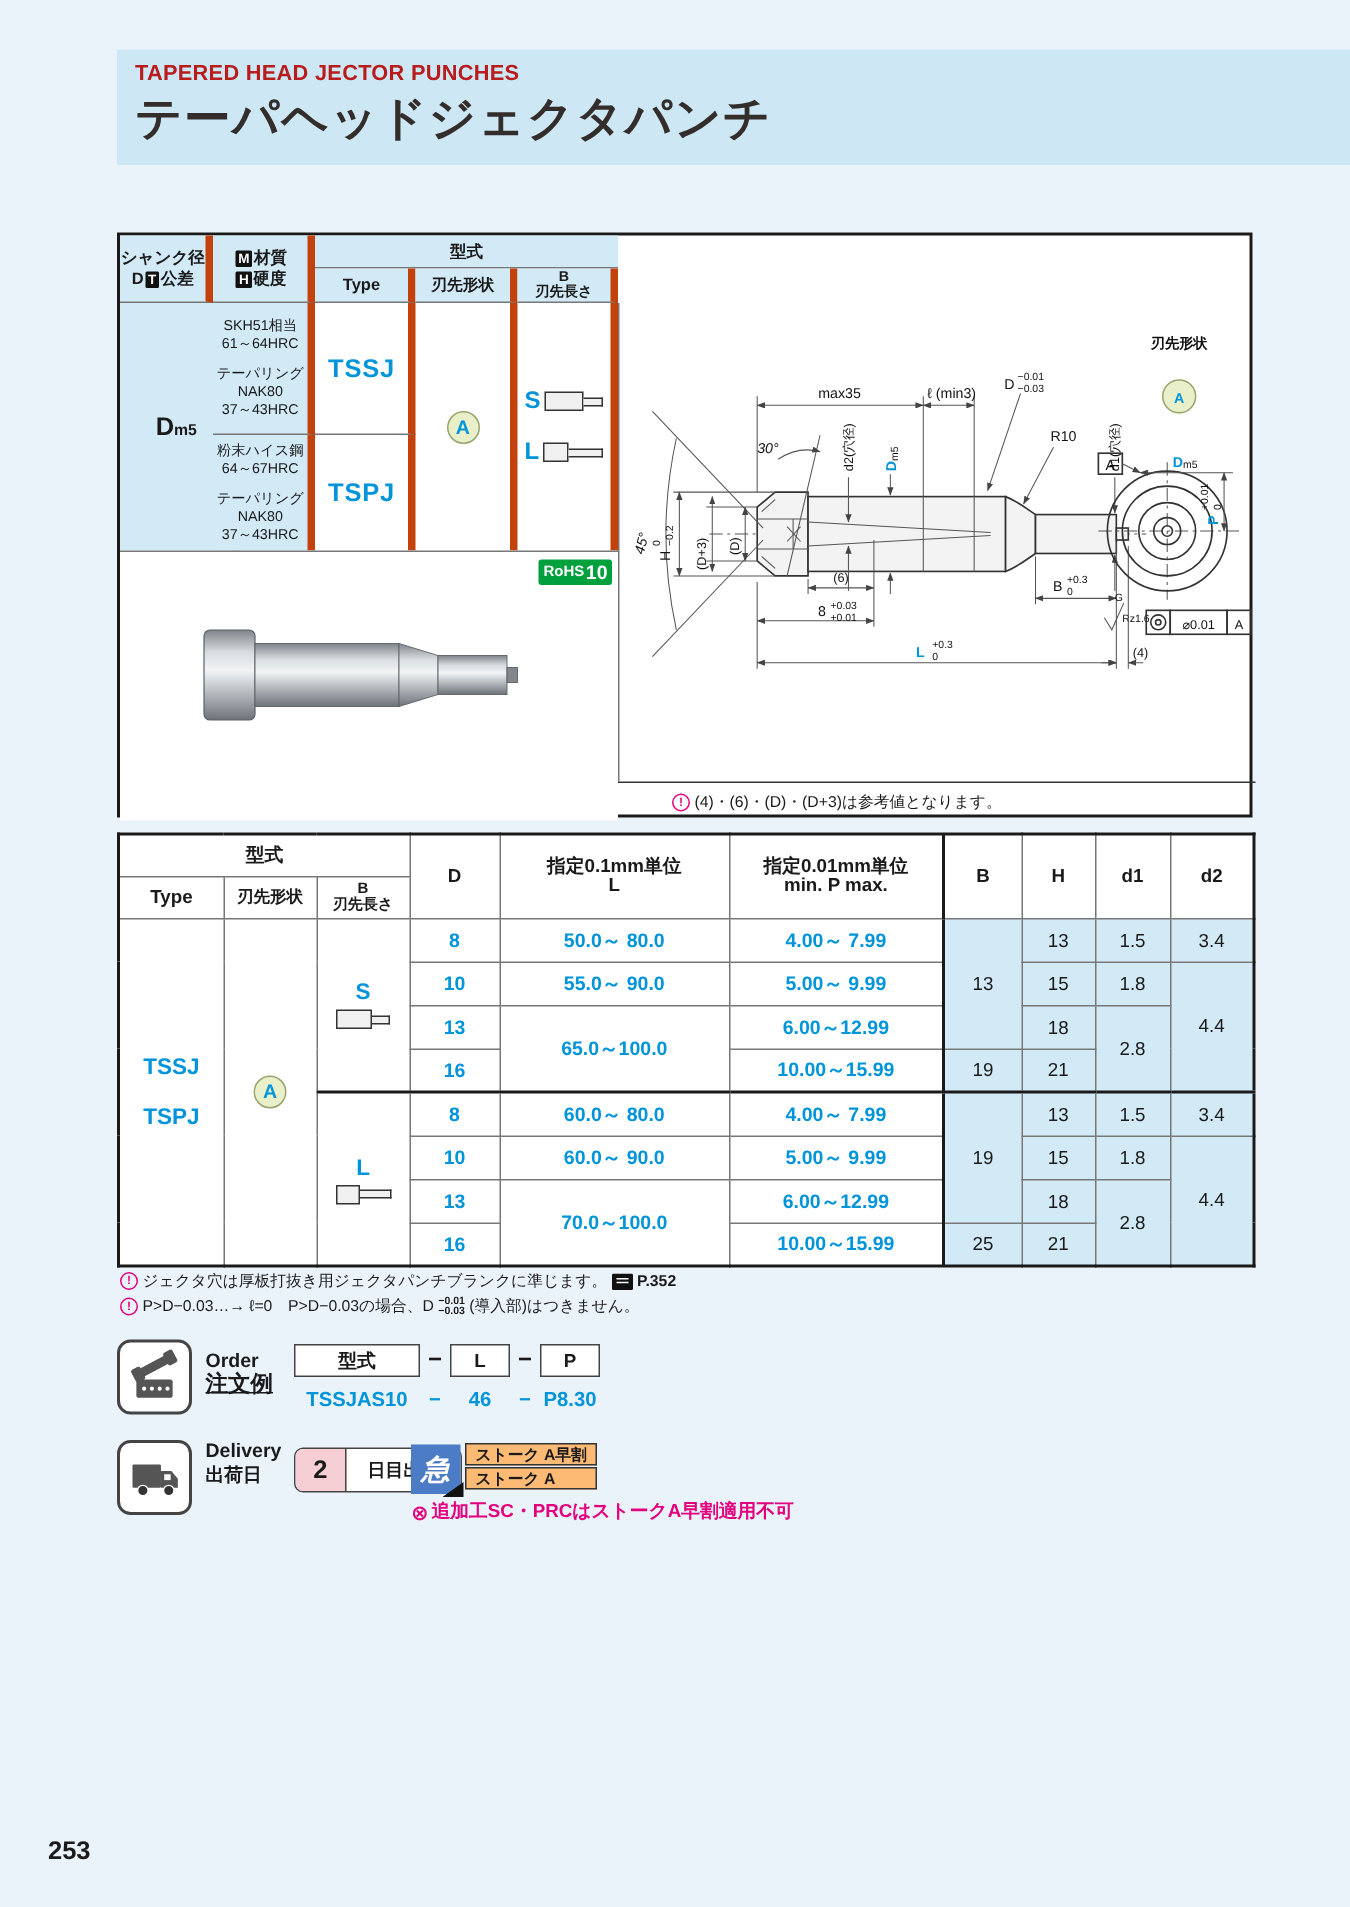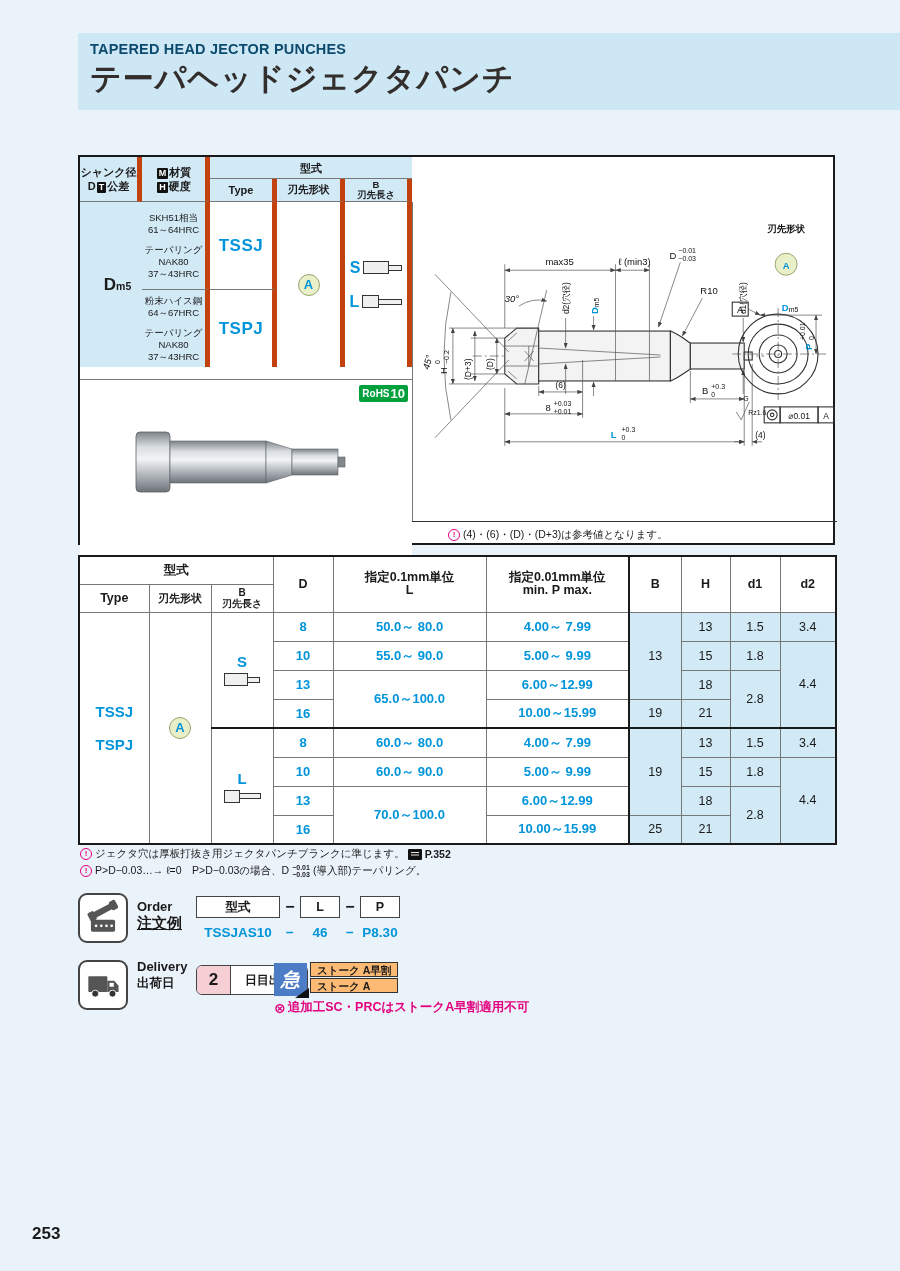--- a/index.html
+++ b/index.html
@@ -3,21 +3,21 @@
 <meta charset="utf-8">
 <style>
   html,body{margin:0;padding:0;}
   body{width:900px;height:1271px;position:relative;background:#ebf3fa;
        font-family:"Liberation Sans","DejaVu Sans",sans-serif;color:#1a1a1a;overflow:hidden;}
   *{box-sizing:border-box;}
   .abs{position:absolute;}
 
   
   .band{position:absolute;left:78px;top:33px;width:822px;height:77px;background:#cde7f4;padding:8px 0 0 12px;}
-  .title-en{font-size:14.5px;font-weight:bold;color:#0c4a6e;letter-spacing:.2px;}
+  .title-en{font-size:14.5px;font-weight:bold;color:#b91c1c;letter-spacing:.2px;}
   .title-ja{font-size:31px;font-weight:bold;color:#332e2b;margin-top:1px;letter-spacing:1px;}
 
   
   .spec{position:absolute;left:78px;top:155px;width:757px;height:390px;background:#fff;border:2px solid #1a1a1a;}
   .sc{position:absolute;display:flex;align-items:center;justify-content:center;text-align:center;}
   .br{border-right:5px solid #c2410c;} .bb{border-bottom:1px solid #777;}
   .bluebg{background:#d2e9f6;}
   .hfont{font-size:11px;font-weight:bold;line-height:14px;}
   .bbox{display:inline-block;background:#111;color:#fff;font-size:9px;font-weight:bold;
         padding:0 2px;line-height:11px;border-radius:1px;margin:0 1px;}
@@ -171,21 +171,21 @@
     </div>
     <div class="slrow">
       <span class="sl-label">L</span>
       <span class="pi">
           <span class="pi-body" style="width:17px;"></span>
           <span class="pi-tip" style="width:23px;"></span>
         </span>
     </div>
   </div>
 
-  <div class="abs" style="left:0;top:222px;width:332px;height:180px;border-top:1px solid #777;background:#fff;">
+  <div class="abs" style="left:0;top:210px;width:332px;height:180px;border-top:1px solid #777;background:#fff;">
     <div class="rohs">
       <span class="rohs-t">RoHS</span>
         <span class="rohs-n">10</span>
     </div>
     <svg class="abs" style="left:50px;top:44px;" width="222" height="78" viewBox="0 0 222 78">
       <defs>
         <linearGradient id="gm" x1="0" y1="0" x2="0" y2="1">
           <stop offset="0" stop-color="#7e848a"></stop>
             <stop offset=".25" stop-color="#d9dde0"></stop>
           <stop offset=".45" stop-color="#f2f4f5"></stop>
@@ -474,21 +474,21 @@
     </svg>
   <span class="refbold">P.352</span>
 </div>
 <div class="fnote" style="top:864px;">
   <span class="nicon">!</span>
   <span>P&gt;D−0.03…→ ℓ=0　P&gt;D−0.03の場合、D</span>
   <span class="tolstack">
     <span>−0.01</span>
     <span>−0.03</span>
   </span>
-  <span>(導入部)テーパリング。</span>
+  <span>(導入部)はつきません。</span>
 </div>
 
 <div class="iconbox" style="left:78px;top:893px;">
   <svg width="38" height="38" viewBox="0 0 44 44">
     <rect x="8" y="24" width="28" height="14" rx="2" fill="#555"></rect>
     <circle cx="14" cy="31" r="1.6" fill="#fff"></circle>
       <circle cx="20" cy="31" r="1.6" fill="#fff"></circle>
     <circle cx="26" cy="31" r="1.6" fill="#fff"></circle>
       <circle cx="32" cy="31" r="1.6" fill="#fff"></circle>
     <g transform="rotate(-28 22 14)">

